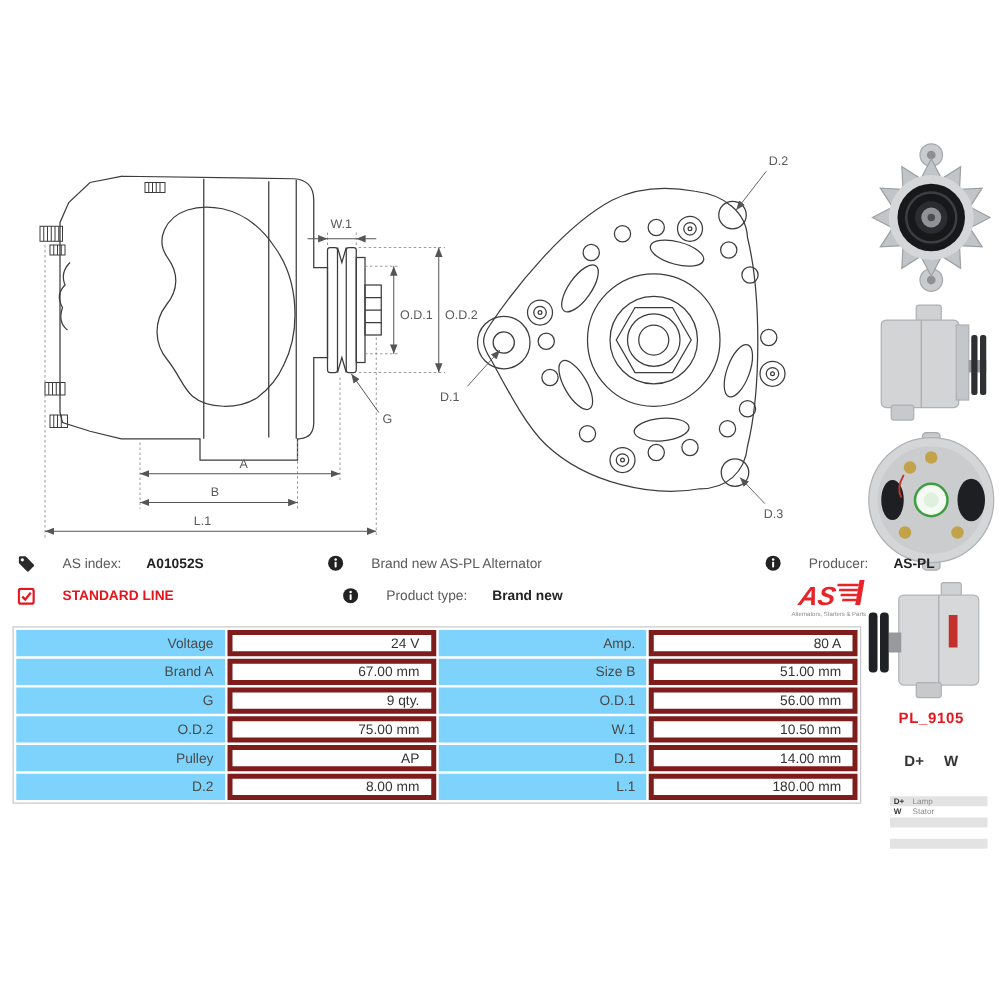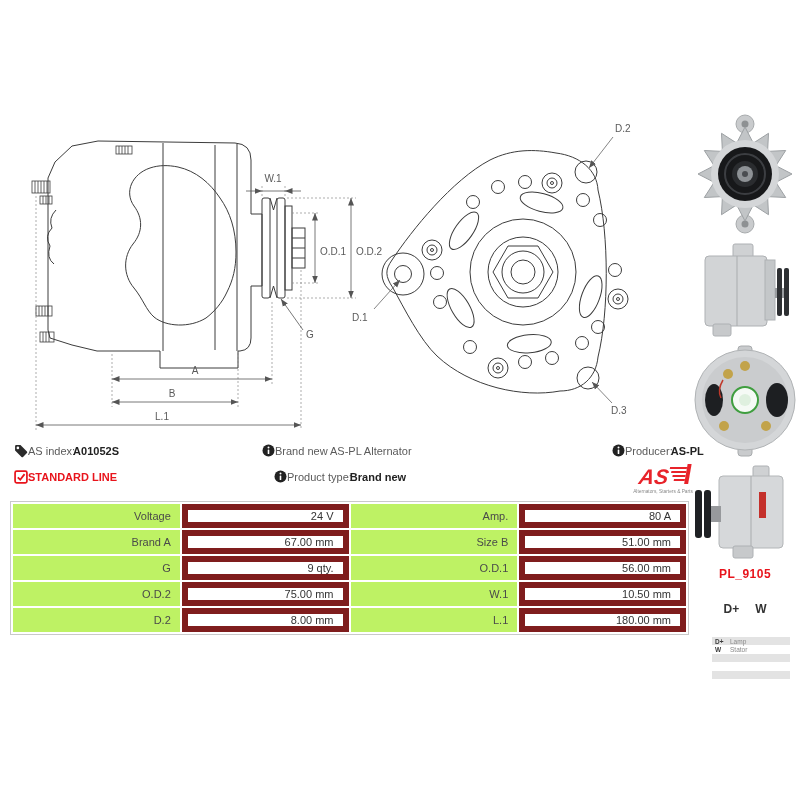--- a/index.html
+++ b/index.html
@@ -6,30 +6,30 @@
   html,body { width:800px; height:800px; background:#fff; font-family:"Liberation Sans", sans-serif; }
   .page { position:relative; width:800px; height:800px; background:#fff; overflow:hidden; }
 
   svg text { font-family:"Liberation Sans", sans-serif; }
 
   
   .tech { position:absolute; left:0; top:0; width:800px; height:450px; }
   .dim-label { font-size:10px; fill:#5a5a5a; }
 
   
-  .hdr-item { position:absolute; display:flex; align-items:center; gap:0; font-size:11px; color:#5a5a5a; white-space:nowrap; }
+  .hdr-item { position:absolute; display:flex; align-items:center; gap:22px; font-size:11px; color:#5a5a5a; white-space:nowrap; }
   .hdr-item b { color:#222; }
   .red-bold { color:#e8141c; font-weight:bold;text-align:center; }
 
   
   .spec-table { position:absolute; left:10px; top:501px; width:679px;
     border-collapse:separate; border-spacing:2px; border:1px solid #c9c9c9; background:#fff; table-layout:fixed; }
   .spec-table td { height:21px; font-size:11px; text-align:right; padding:0 9px 0 4px; overflow:hidden; }
-  .spec-table td.lbl { background:#bef264; color:#4a4a4a; }
-  .spec-table td.val { background:#fff; border:6px solid #7f1d1d; color:#333; }
+  .spec-table td.lbl { background:#7dd3fc; color:#4a4a4a; }
+  .spec-table td.val { background:#fff; border:4px solid #7f1d1d; color:#333; }
 
   
   .photo { position:absolute; left:693px; width:104px; }
   .plug-code { position:absolute; left:693px; top:567px; width:104px; text-align:center;
     font-size:12px; font-weight:bold; color:#e8141c; letter-spacing:.5px; }
   .terminal-row { position:absolute; left:693px; top:602px; width:104px; display:flex;
     justify-content:center; gap:16px; font-size:12px; font-weight:bold; color:#333; }
   .mini-table { position:absolute; left:712px; top:637px; width:78px; font-size:6.5px; }
   .mini-table .mrow { display:flex; height:8.4px; align-items:center; }
   .mini-table .mrow.gray { background:#e3e3e3; }
@@ -306,20 +306,26 @@
       <td class="lbl">O.D.1</td>
       <td class="val">56.00 mm</td>
     </tr>
     <tr>
       <td class="lbl">O.D.2</td>
       <td class="val">75.00 mm</td>
       <td class="lbl">W.1</td>
       <td class="val">10.50 mm</td>
     </tr>
     <tr>
+      <td class="lbl">Pulley</td>
+      <td class="val">AP</td>
+      <td class="lbl">D.1</td>
+      <td class="val">14.00 mm</td>
+    </tr>
+    <tr>
       <td class="lbl">D.2</td>
       <td class="val">8.00 mm</td>
       <td class="lbl">L.1</td>
       <td class="val">180.00 mm</td>
     </tr>
   </tbody>
     </table>
 
   <div class="plug-code">PL_9105</div>
 

